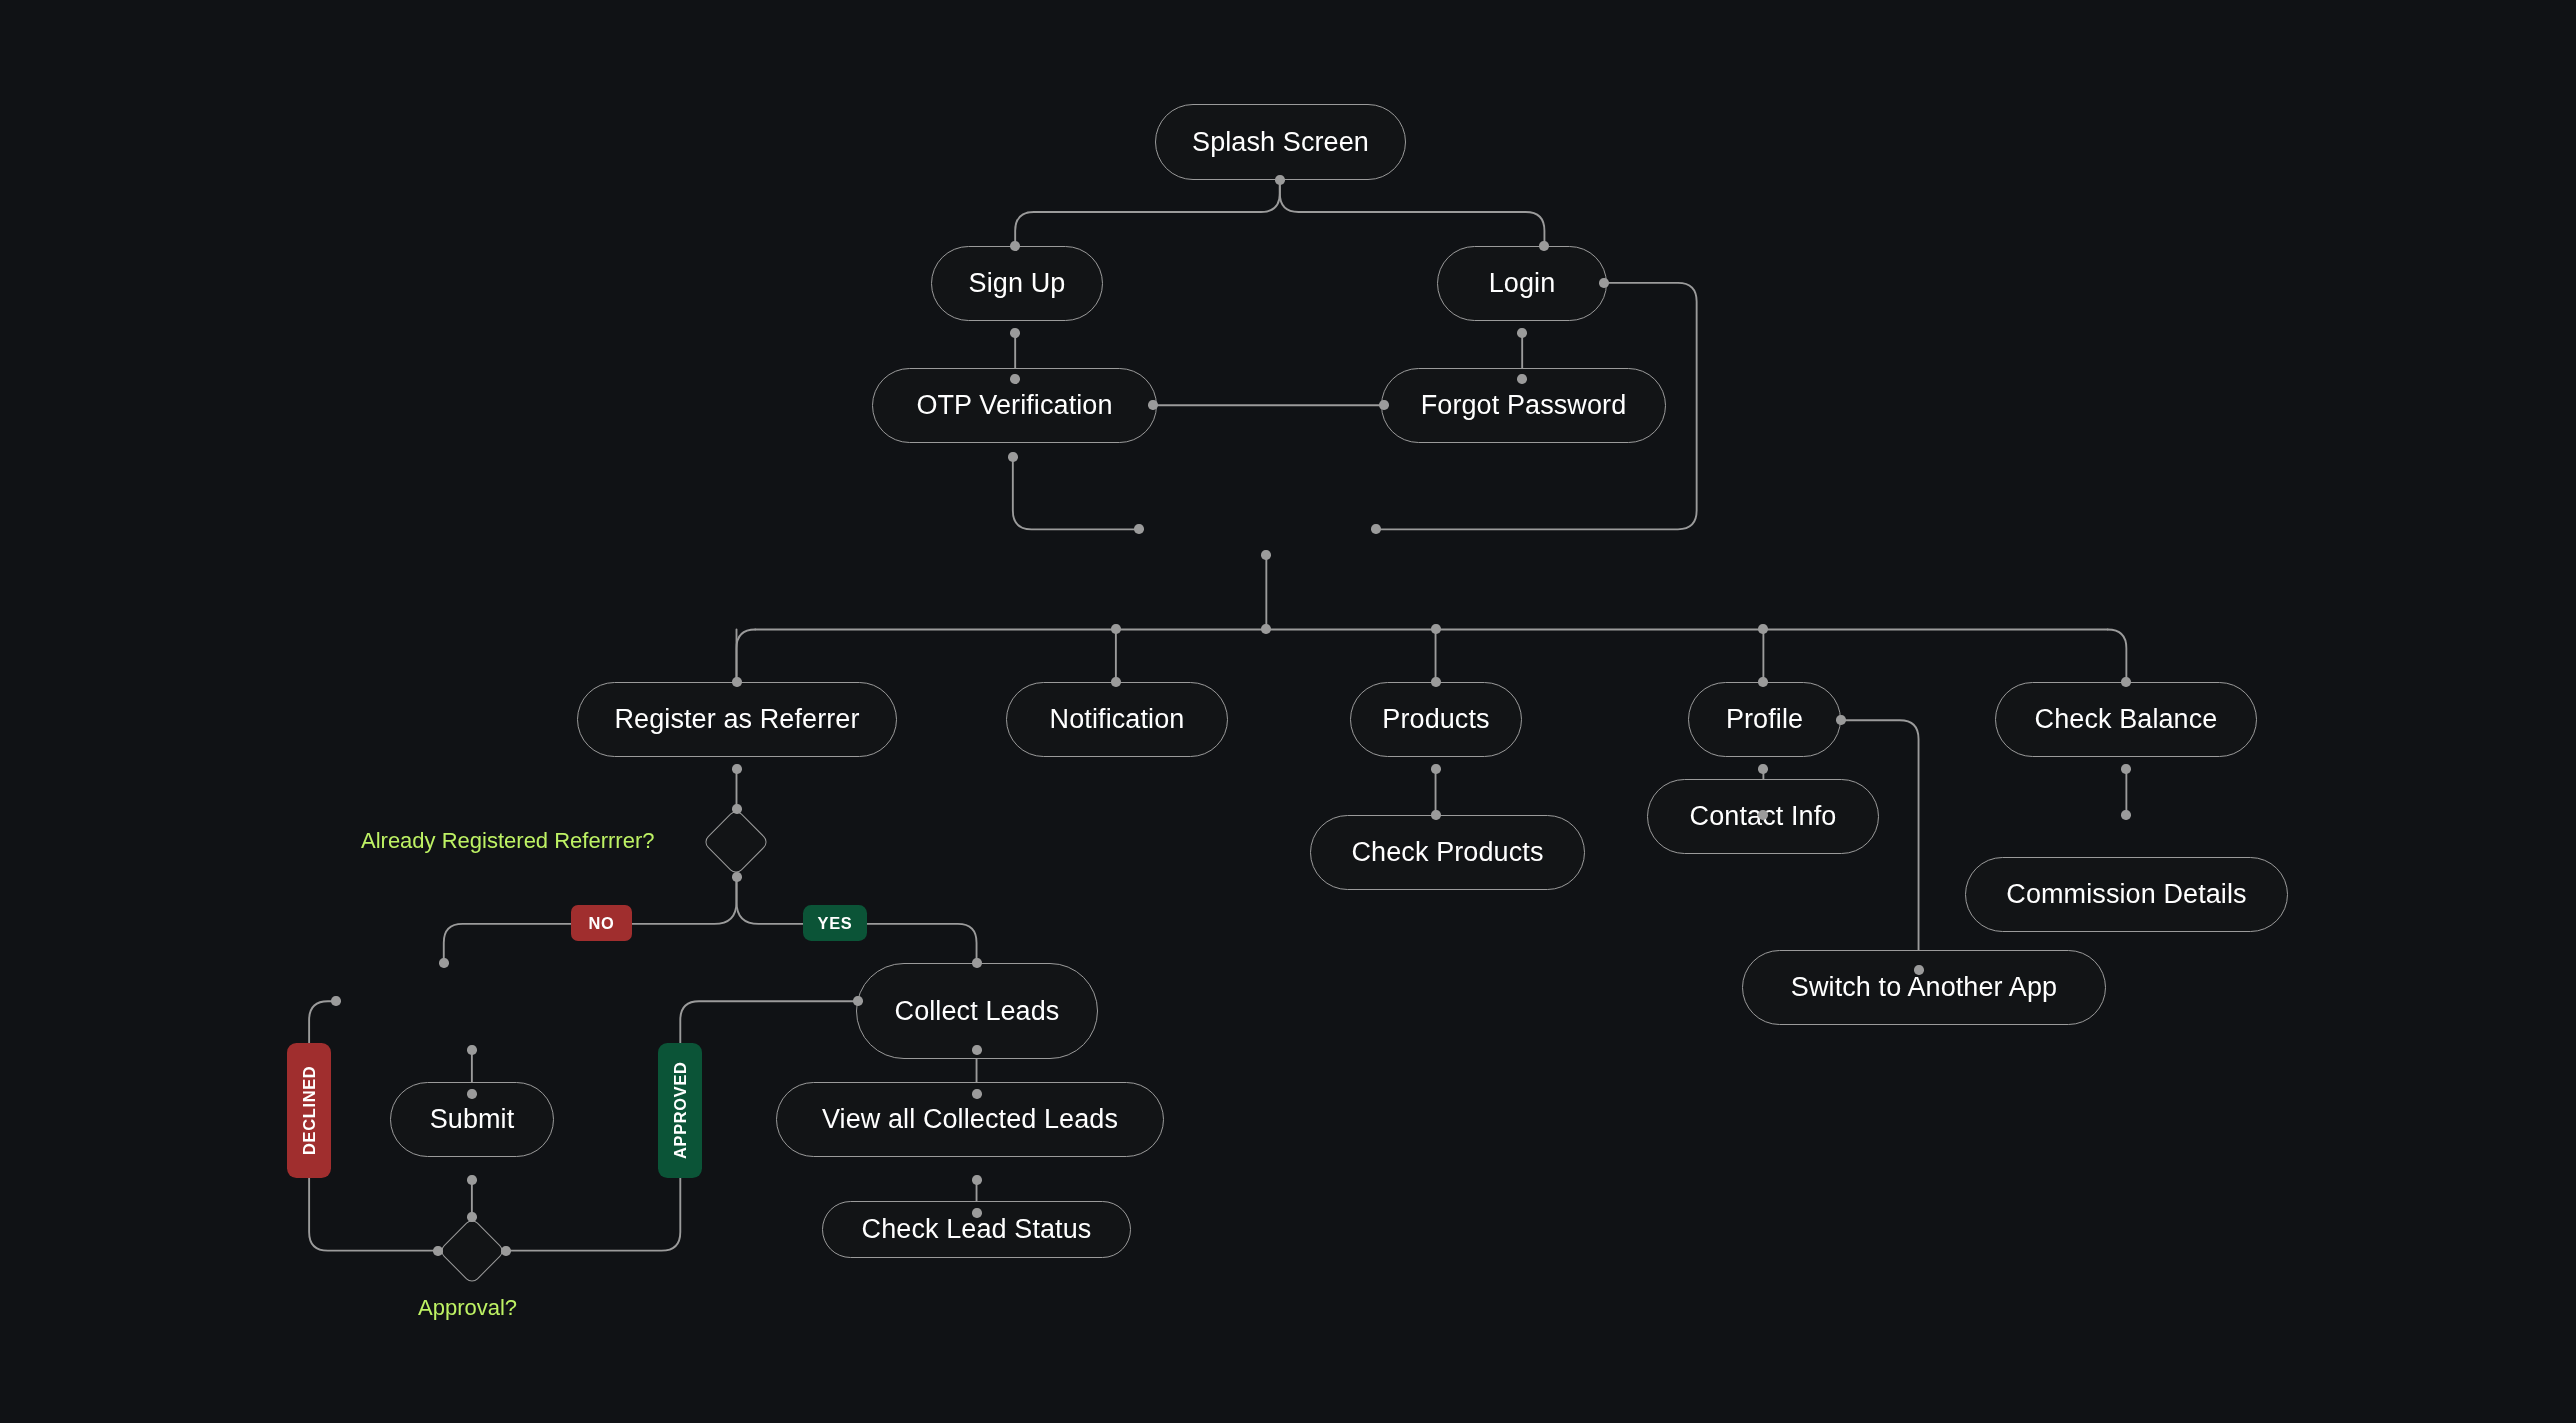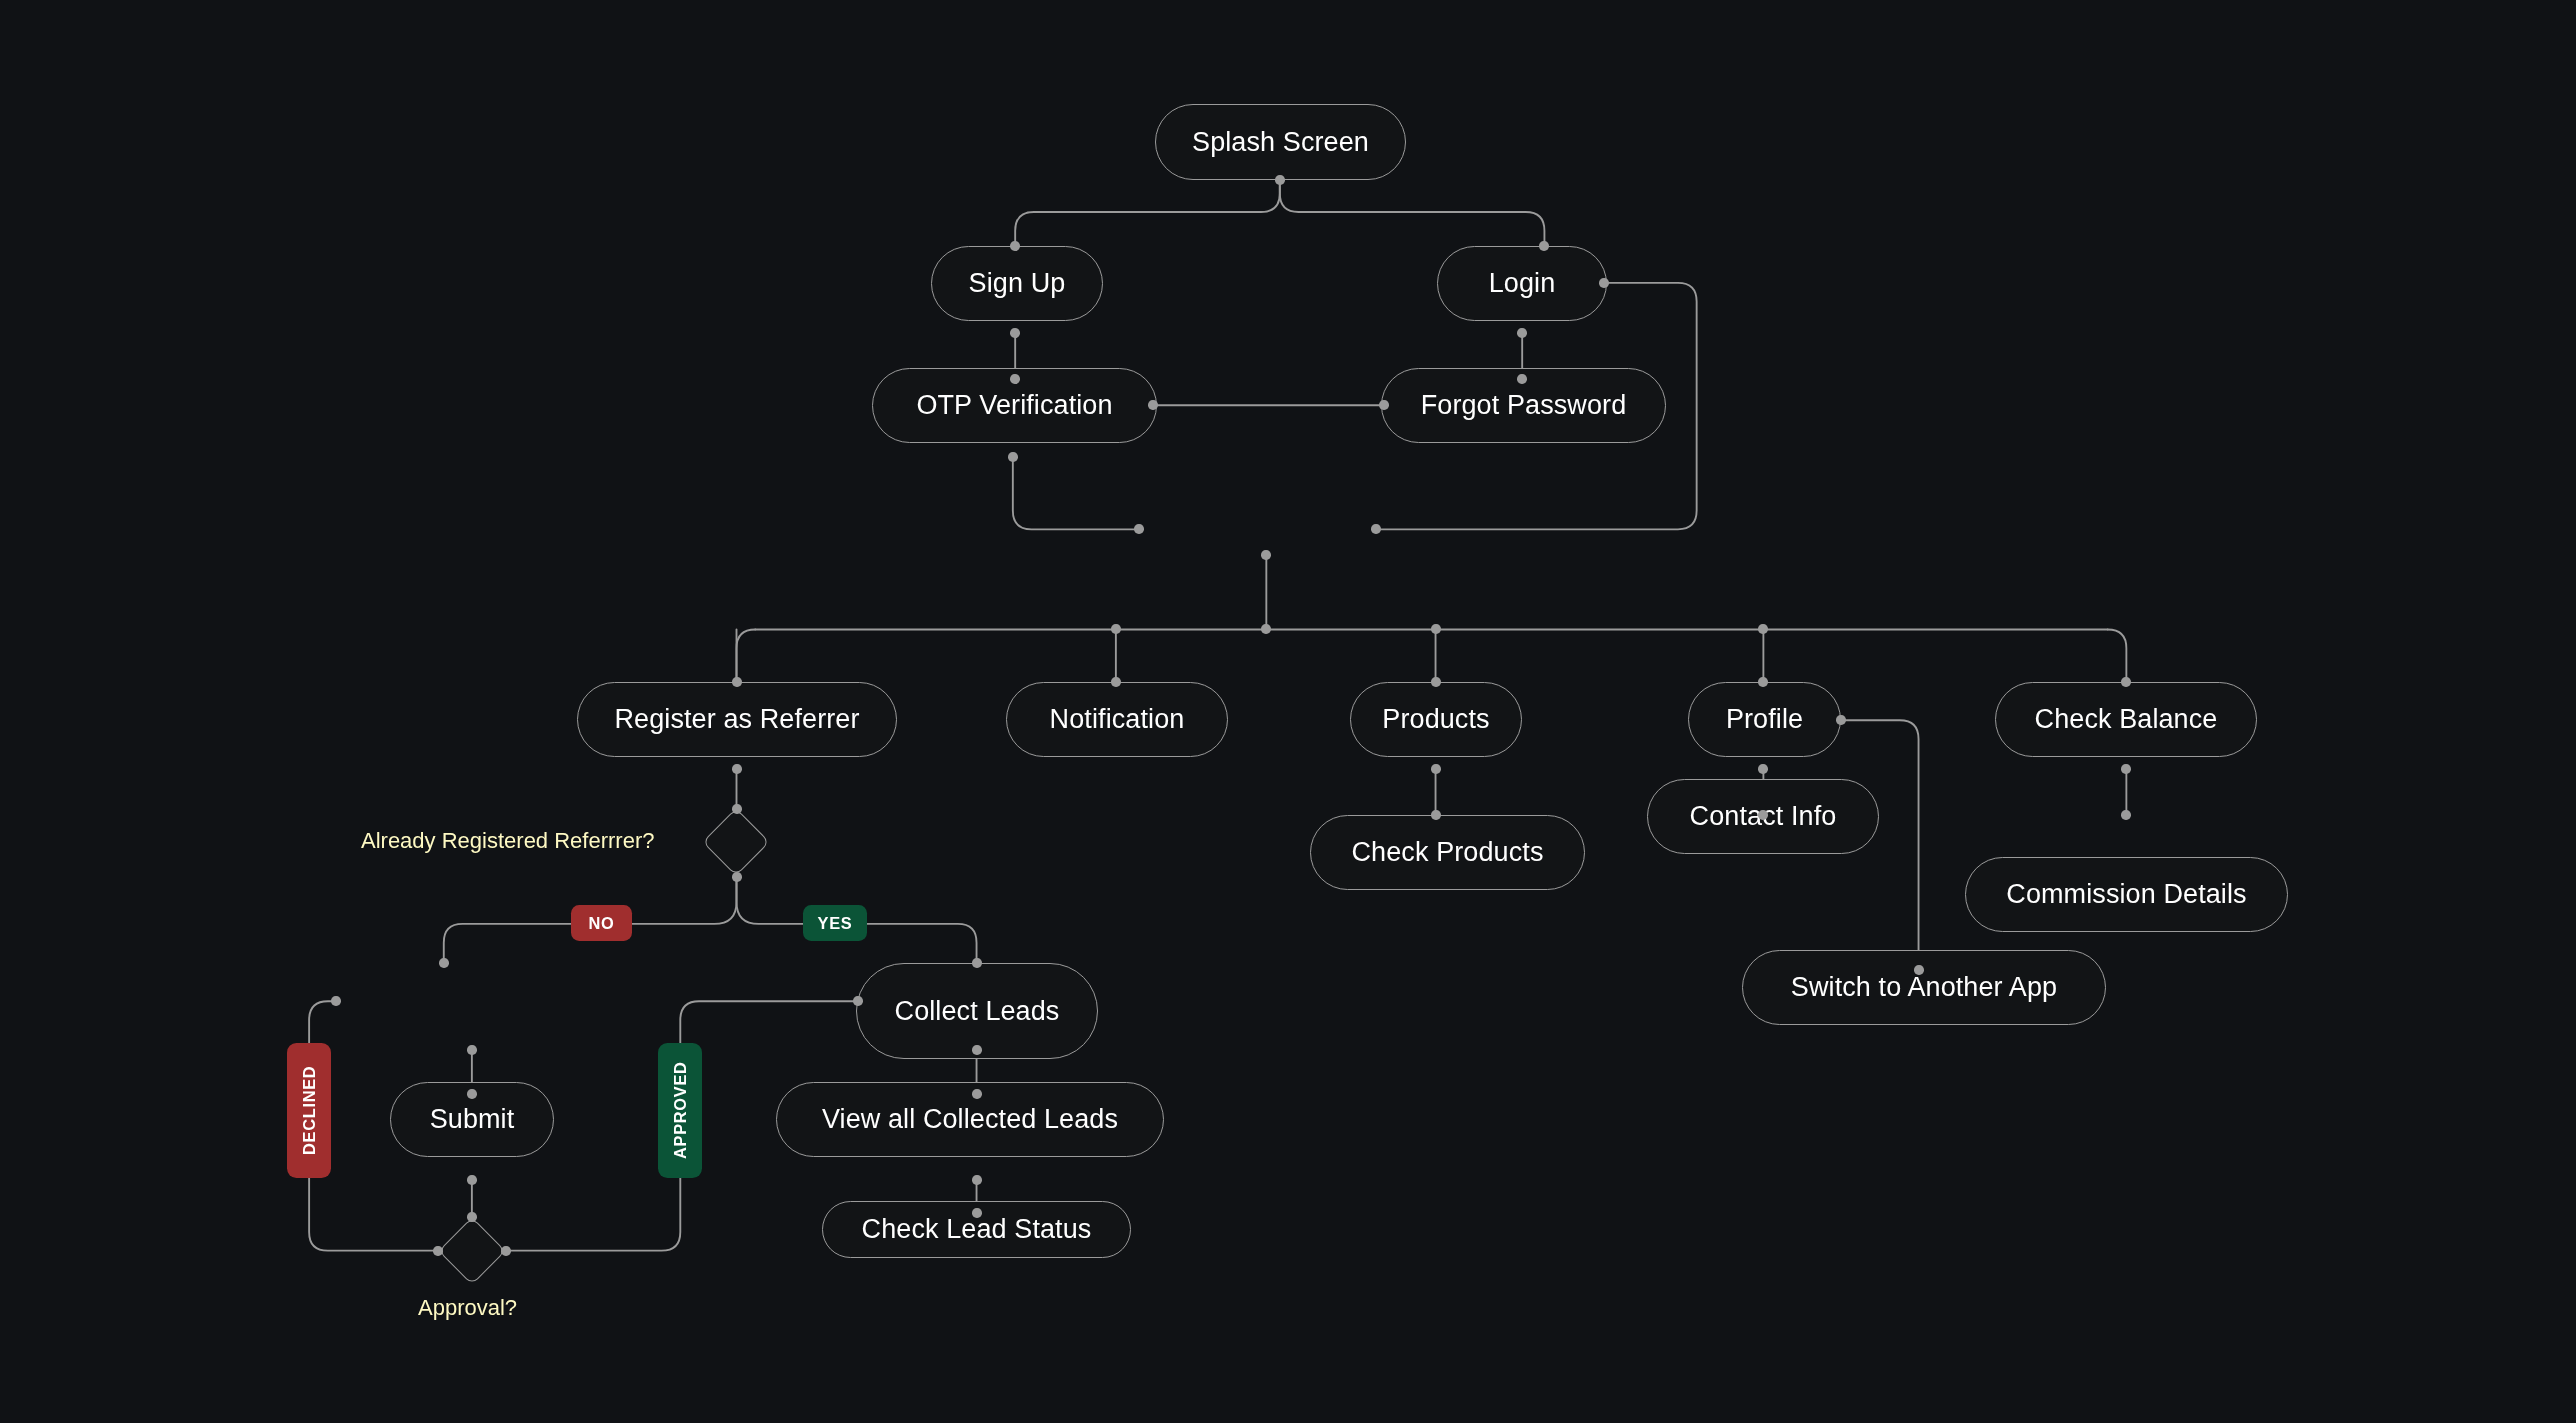--- a/index.html
+++ b/index.html
@@ -43,42 +43,42 @@
     position: absolute;
     box-sizing: border-box;
     border: 1.8px solid #9b9b9b;
     background: #121416;
     border-radius: 8.2px;
     transform: rotate(45deg);
     z-index: 3;
   }
   .free-label {
     position: absolute;
-    color: #fef9c3;
+    color: #bef264;
     font-size: 22px;
     font-family: "Liberation Sans", sans-serif;
     white-space: nowrap;
     z-index: 4;
   }
   .badge {
     position: absolute;
     box-sizing: border-box;
     display: flex;
     align-items: center;
     justify-content: center;
     color: #ffffff;
     font-size: 16.4px;
     font-weight: bold;
     letter-spacing: 0.7px;
     border-radius: 8.2px;
     font-family: "Liberation Sans", sans-serif;
     white-space: nowrap;
     z-index: 5;
   }
-  .badge.red  { background: #a02e2e; }
+  .badge.red  { background: #a02e2e; border-radius: 7px; }
   .badge.green{ background: #0b5437; }
   .badge.vert {
     writing-mode: vertical-rl;
     transform: rotate(180deg);
     border-radius: 9.4px;
   }
   .dot {
     position: absolute;
     width: 9.4px;
     height: 9.4px;

